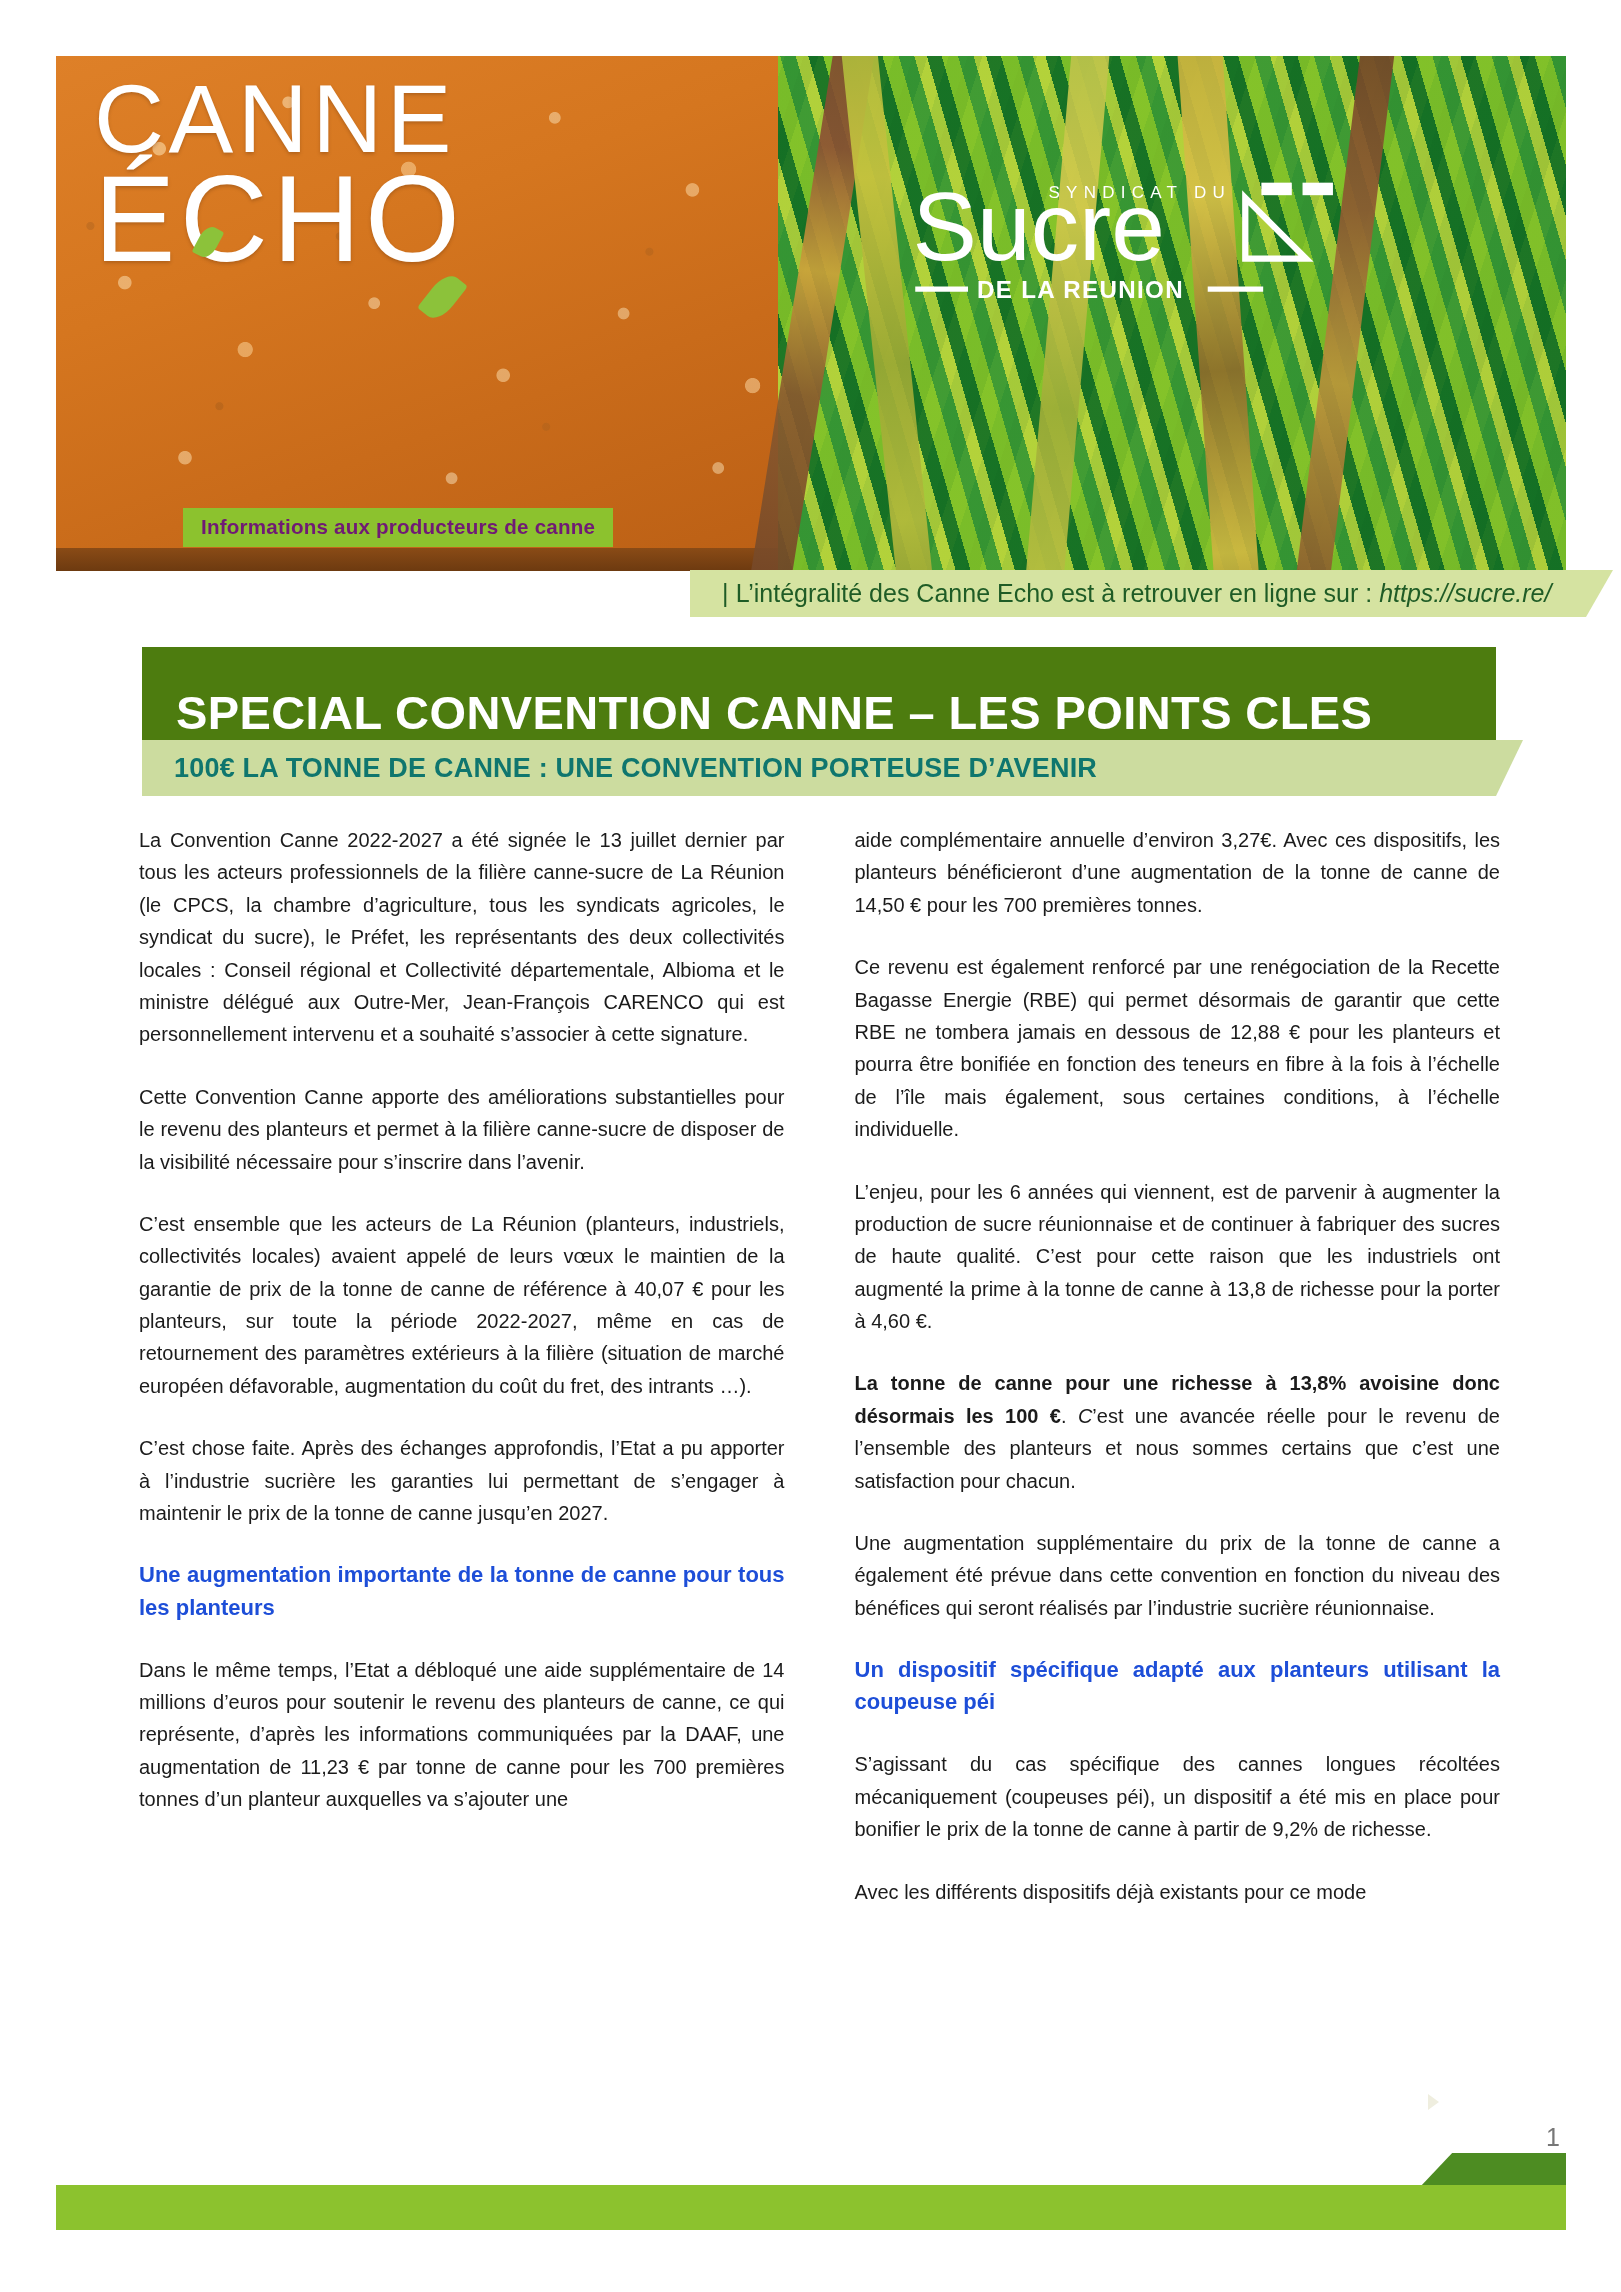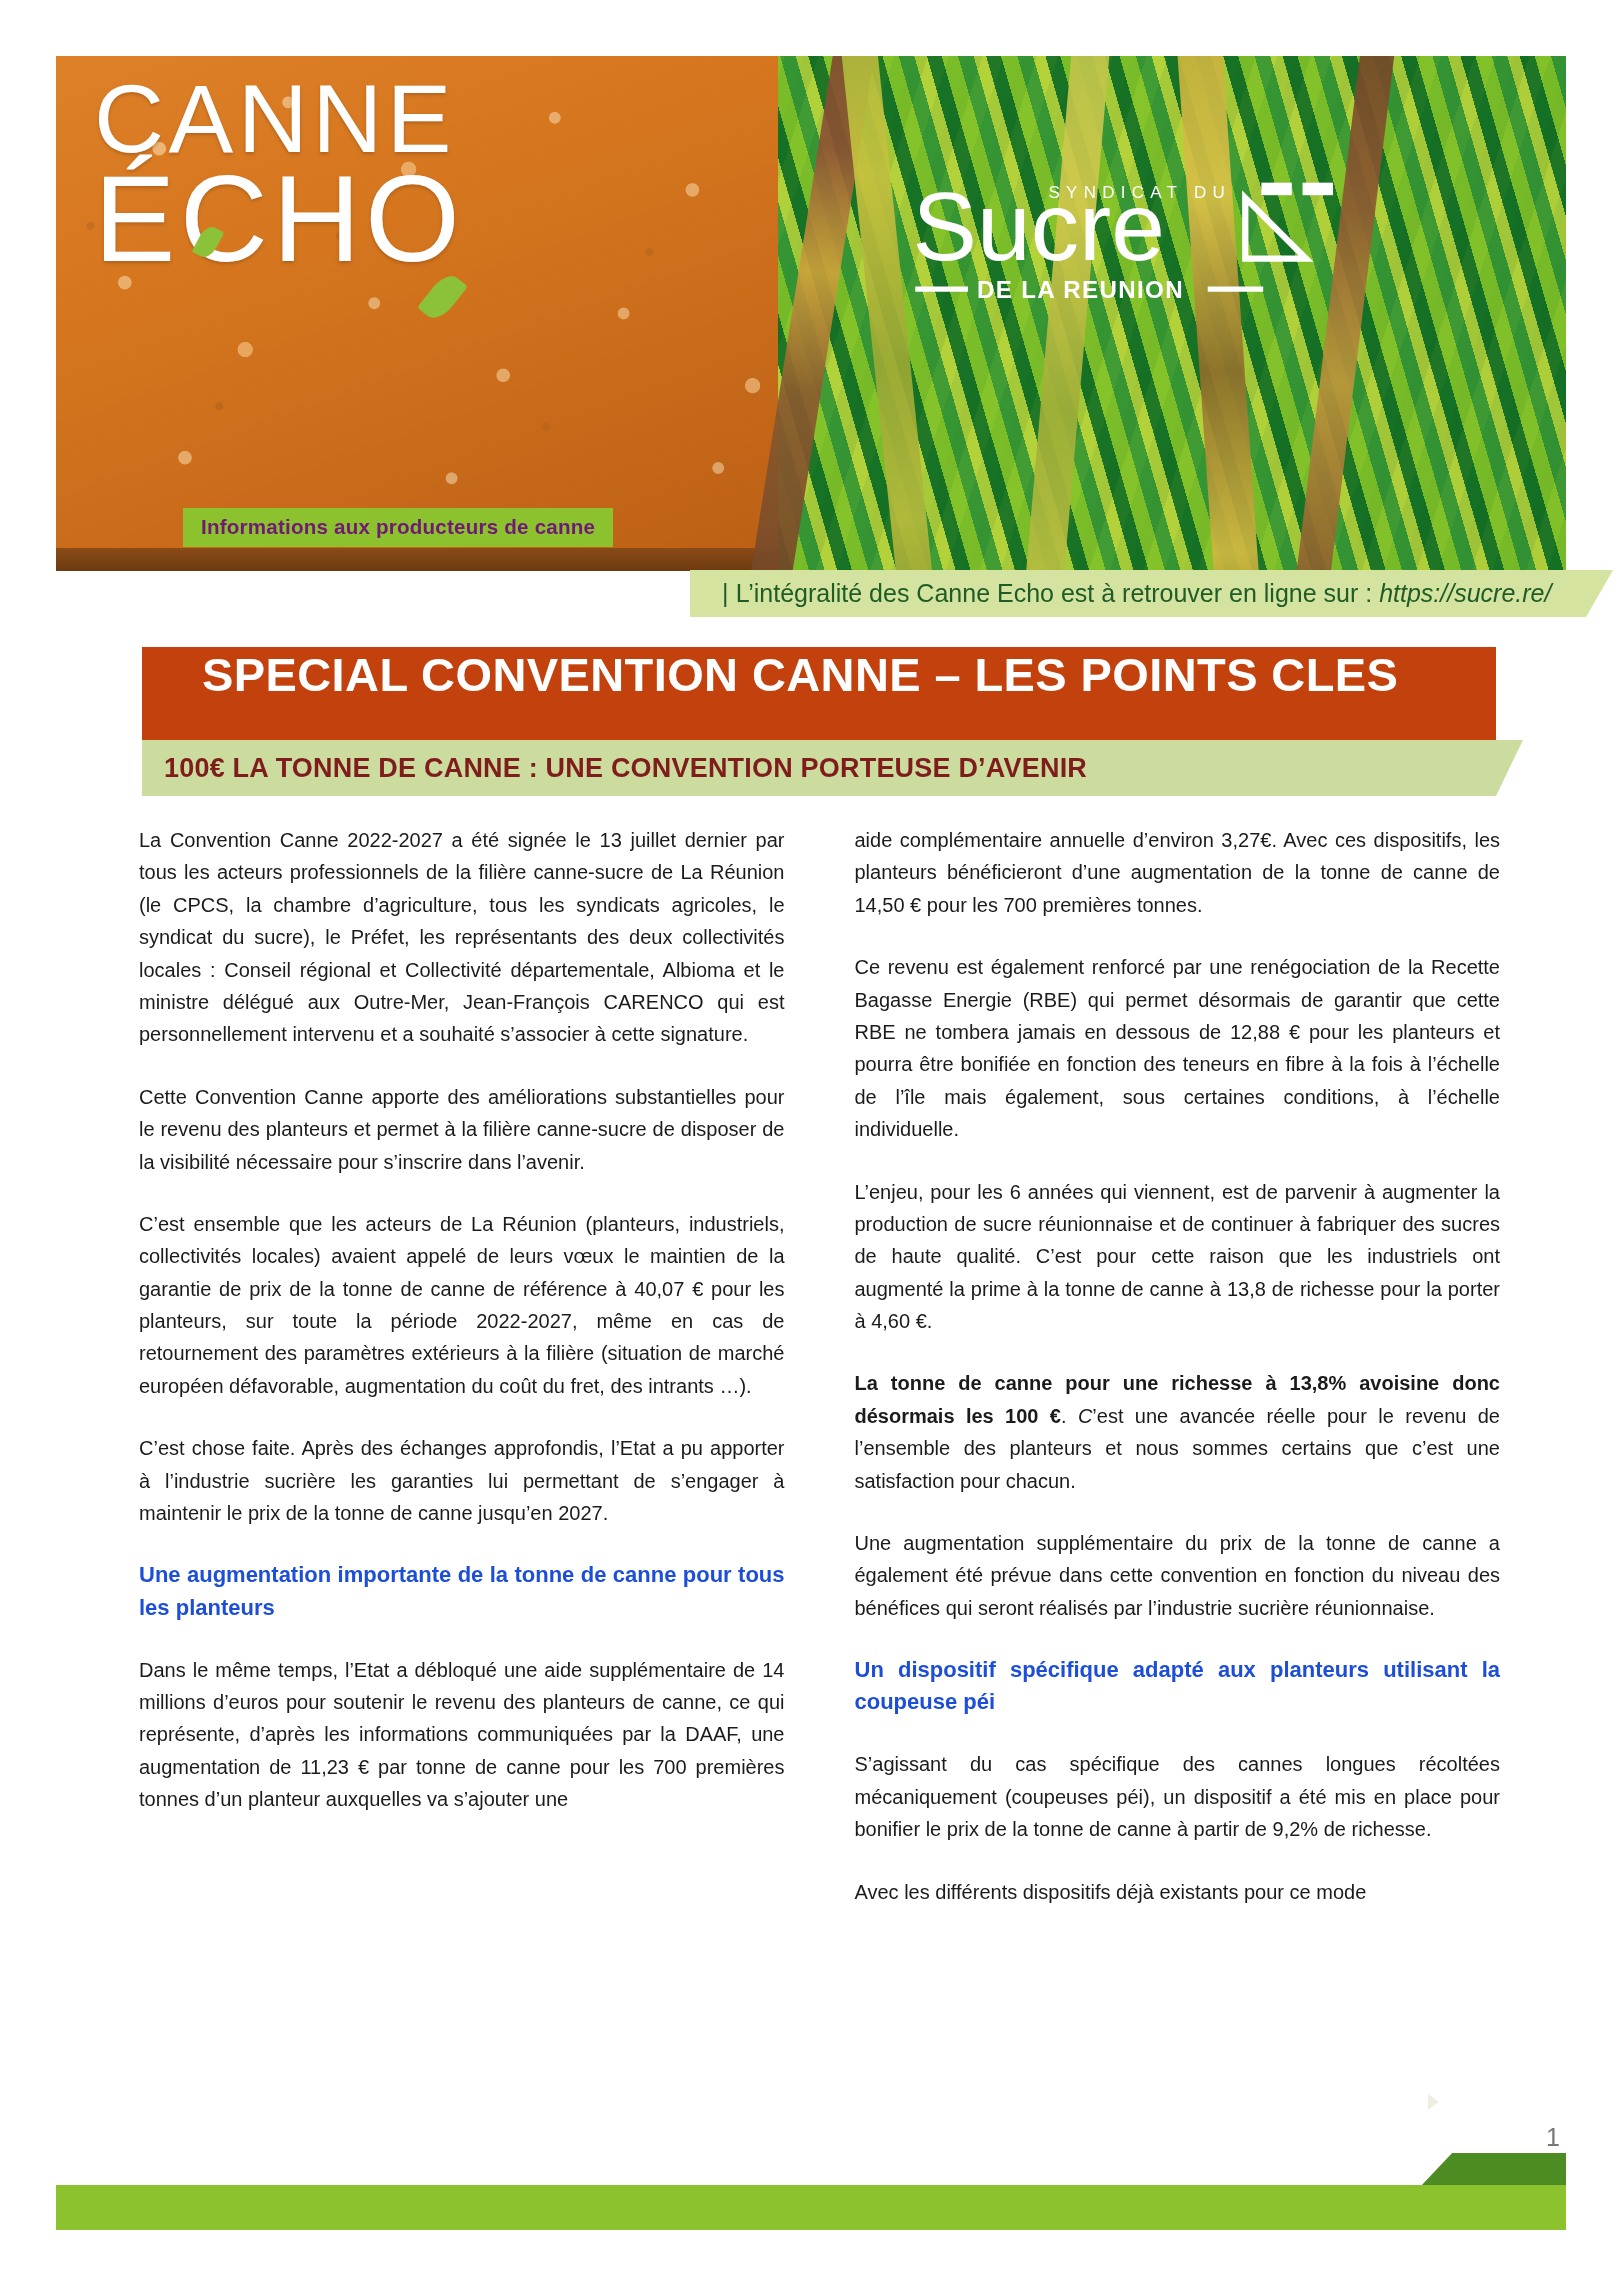--- a/index.html
+++ b/index.html
@@ -144,23 +144,23 @@
   .url-text .bar { color: #1f5c26; margin-right: 7.2px; }
   .url-text .link { font-style: italic; }
 
   
   .banner {
     position: absolute; left: 142px; top: 647px;
     width: 1354px;
   }
   .banner-main {
     position: relative;
-    background: #c2410c;
+    background: #4d7c0f;
     height: 93px;
-    display: flex; align-items: flex-start; padding-left: 26px;
+    display: flex; align-items: flex-end;
   }
   .banner-main h1 {
     margin: 0 0 0 34px;
     color: #ffffff;
     font-size: 47px;
     font-weight: bold;
     letter-spacing: 0.4px;
     white-space: nowrap;
     font-stretch: condensed;
   }
@@ -171,22 +171,22 @@
     height: 56px;
     display: flex; align-items: center;
   }
   .banner-sub::after {
     content: ""; position: absolute; right: -27px; top: 0;
     width: 0; height: 0;
     border-top: 56px solid #ccdc9f;
     border-right: 27px solid transparent;
   }
   .banner-sub h2 {
-    margin: 0 0 0 22px;
-    color: #7f1d1d;
+    margin: 0 0 0 32px;
+    color: #0f766e;
     font-size: 27px;
     font-weight: bold;
     letter-spacing: 0.2px;
     white-space: nowrap;
   }
 
   
   .article {
     position: absolute;
     left: 139px; top: 824px;

